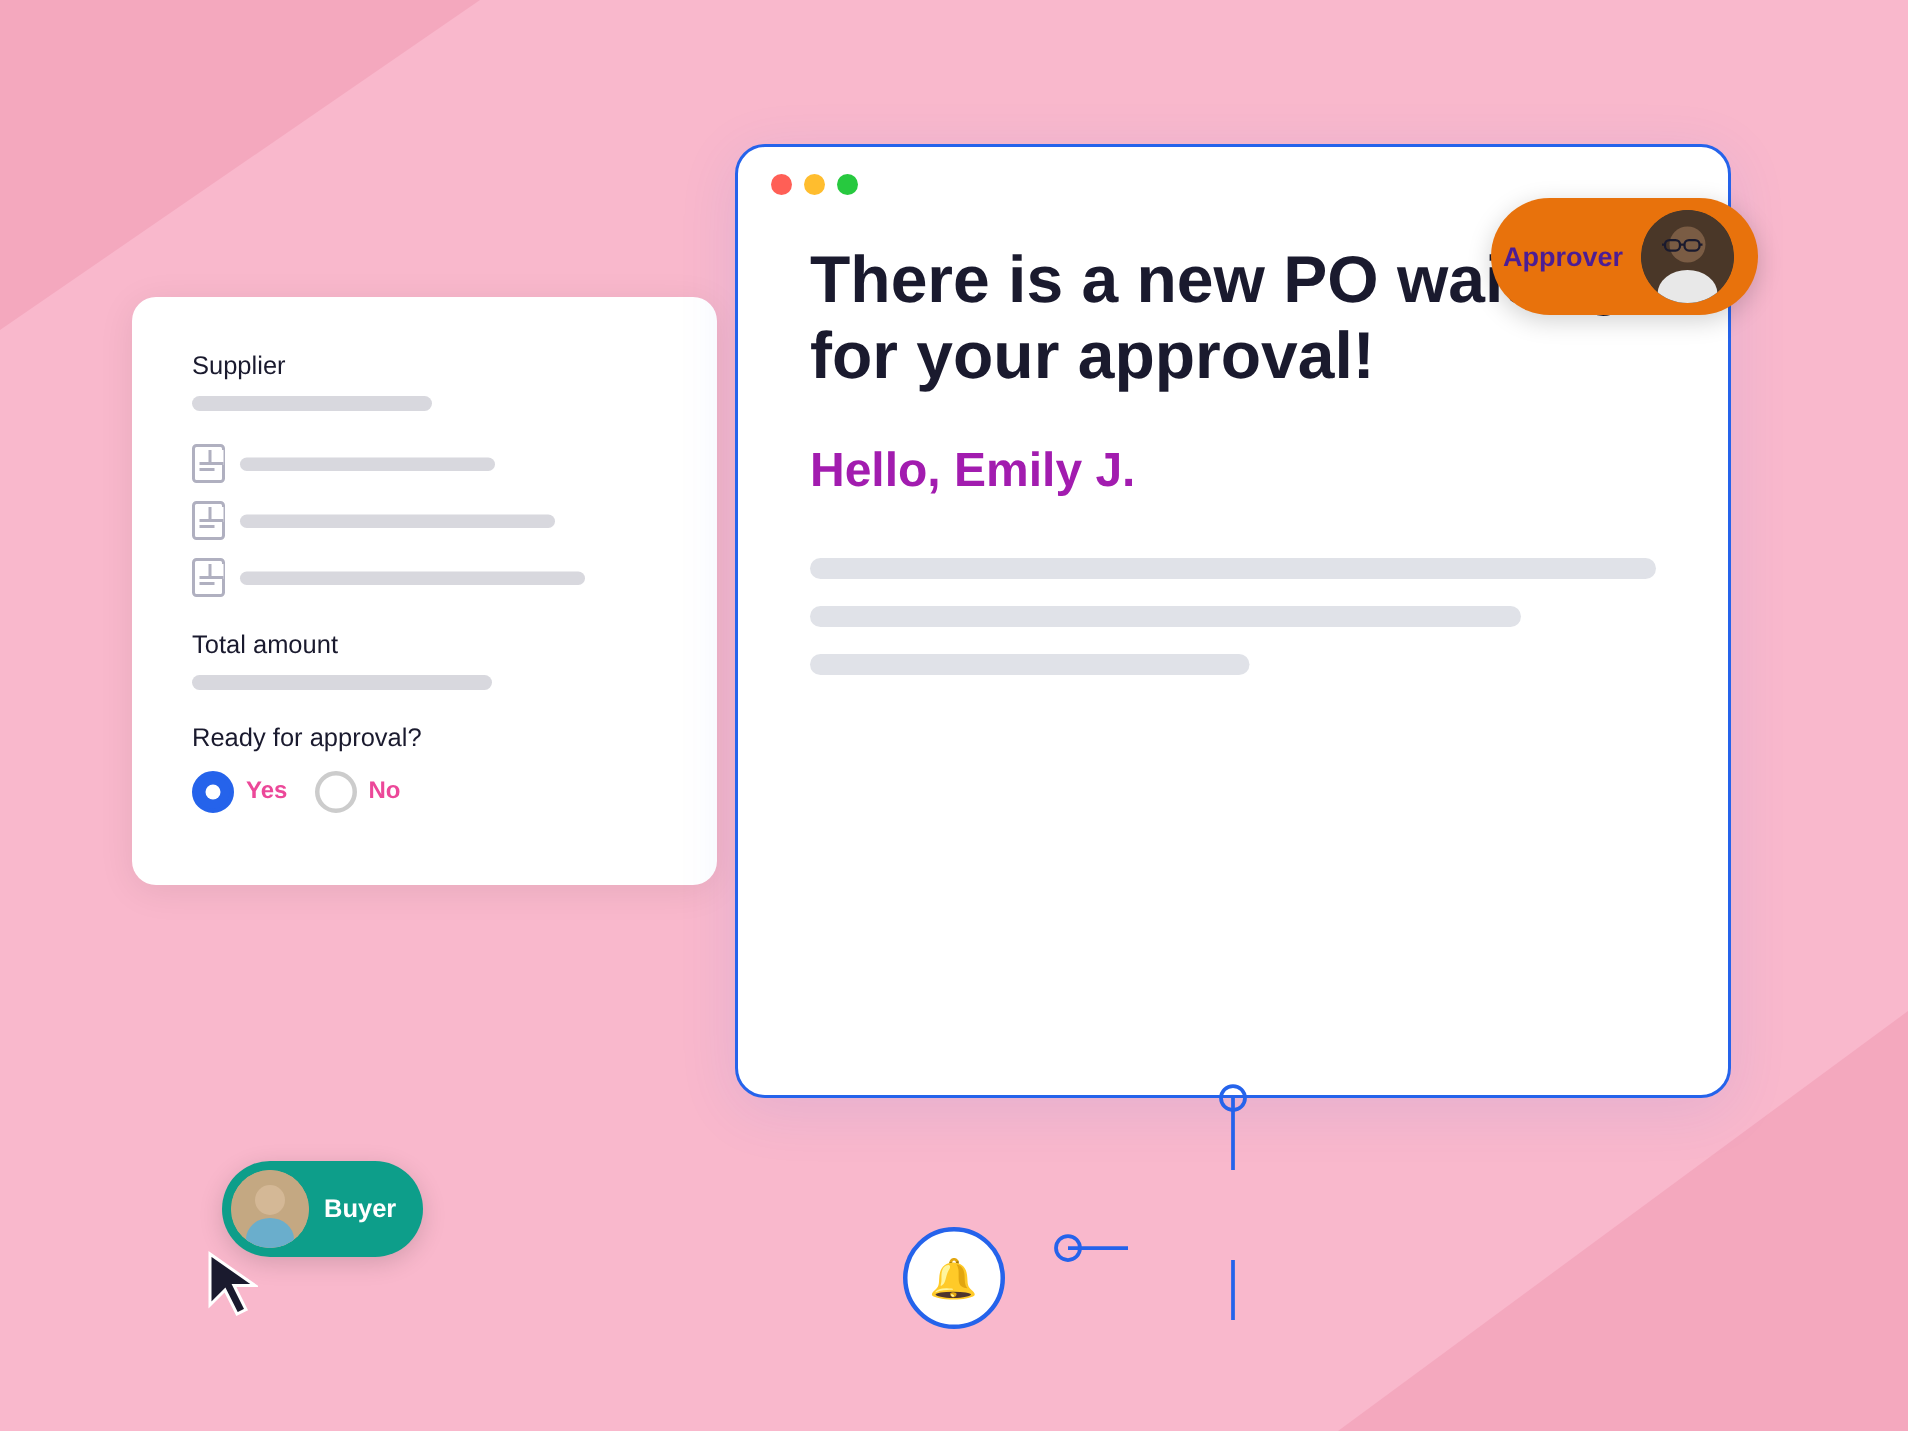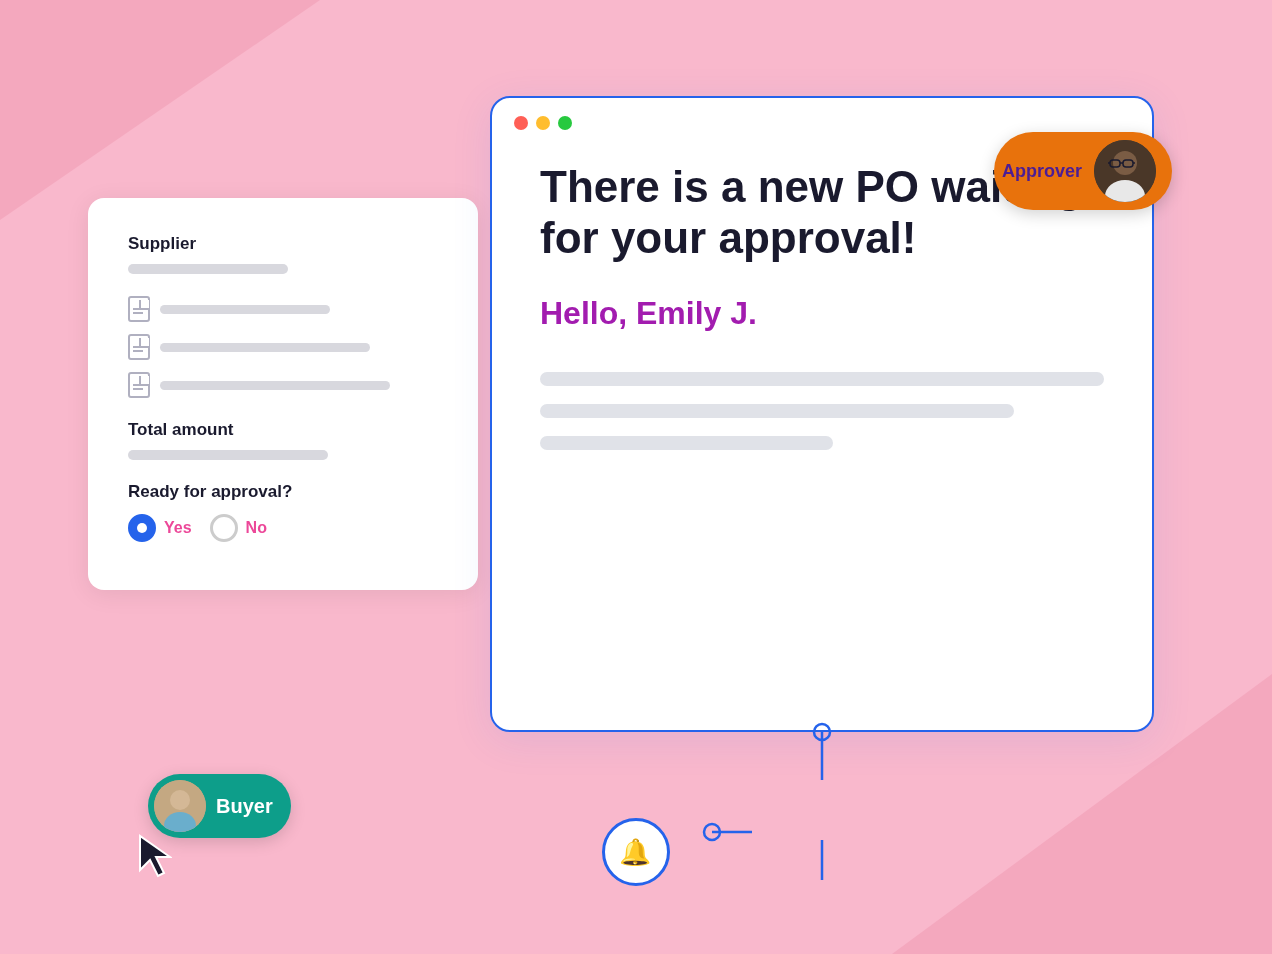--- a/index.html
+++ b/index.html
@@ -36,21 +36,21 @@
       top: 198px;
       width: 390px;
       background: #fff;
       border-radius: 16px;
       padding: 36px 40px 48px 40px;
       box-shadow: 0 4px 24px rgba(0,0,0,0.08);
     }
 
     .form-section-label {
       font-size: 17px;
-      font-weight: 700;
+      font-weight: 400;
       color: #1a1a2e;
       margin-bottom: 10px;
     }
 
     .form-field-bar {
       height: 10px;
       background: #d8d8de;
       border-radius: 6px;
       margin-bottom: 22px;
     }
@@ -152,21 +152,21 @@
       align-items: center;
       background: #0d9e8a;
       border-radius: 50px;
       padding: 6px 18px 6px 6px;
       gap: 10px;
       box-shadow: 0 4px 16px rgba(0,0,0,0.15);
       z-index: 10;
     }
 
     .buyer-label {
-      font-size: 20px;
+      font-size: 17px;
       font-weight: 700;
       color: #fff;
     }
 
     
     .notification-window {
       position: absolute;
       left: 490px;
       top: 96px;
       width: 664px;

